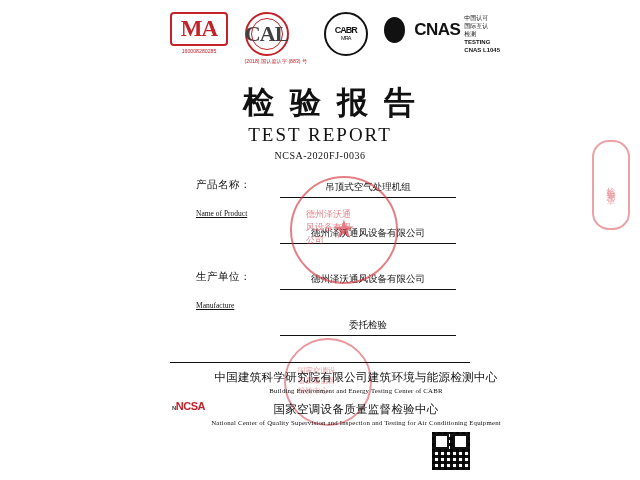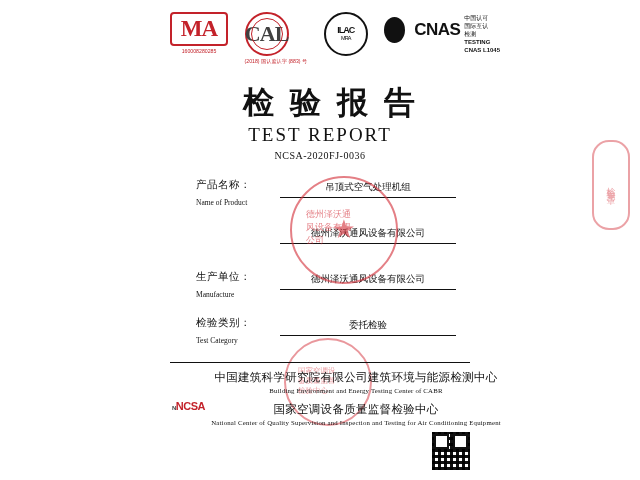--- a/index.html
+++ b/index.html
@@ -186,21 +186,22 @@
   .label-cn {
     font-size: 10.5px;
     color: #111;
     font-family: "DejaVu Sans", sans-serif;
     letter-spacing: 0.5px;
   }
   .label-en {
     font-size: 7.5px;
     color: #111;
     font-family: "Liberation Serif", serif;
-    margin-top: 6px;
+    margin-top: 17px;
+    text-decoration: underline;
   }
   .field-value {
     position: absolute;
     left: 84px;
     top: 0;
     width: 176px;
     height: 19px;
     border-bottom: 1px solid #111;
     text-align: center;
     font-size: 9.5px;
@@ -364,21 +365,21 @@
       <div class="cert-caption">160008280285</div>
     </div>
 
     <div class="cert-block">
       <div class="cert-mark cal-mark">CAL</div>
       <div class="cert-caption">(2018) 国认监认字 (883) 号</div>
     </div>
 
     <div class="cert-block">
       <div class="cert-mark ilac-mark">
-        <span>ILAC</span>
+        <span>CABR</span>
         <span class="ilac-sub">MRA</span>
       </div>
     </div>
 
     <div class="cert-block" style="display:flex; align-items:flex-start; gap:4px;">
       <div class="cnas-mark">
         <div class="cnas-dot"></div>
         <div class="cnas-word">CNAS</div>
       </div>
       <div class="cnas-text">
@@ -412,24 +413,20 @@
 
     <div class="field-row">
       <div class="field-label">
         <div class="label-cn">生产单位：</div>
         <div class="label-en">Manufacture</div>
       </div>
       <div class="field-value">德州泽沃通风设备有限公司</div>
     </div>
 
     <div class="field-row">
-      <div class="field-label">
-        <div class="label-cn">检验类别：</div>
-        <div class="label-en">Test Category</div>
-      </div>
       <div class="field-value">委托检验</div>
     </div>
 
   </div>
 
   <div class="seal seal-main">
     <div class="star">★</div>
     <div class="seal-arc-text">
       <span style="transform: rotate(-60deg) translate(0,-44px) rotate(60deg);">德州泽沃通风设备有限公司</span>
     </div>

